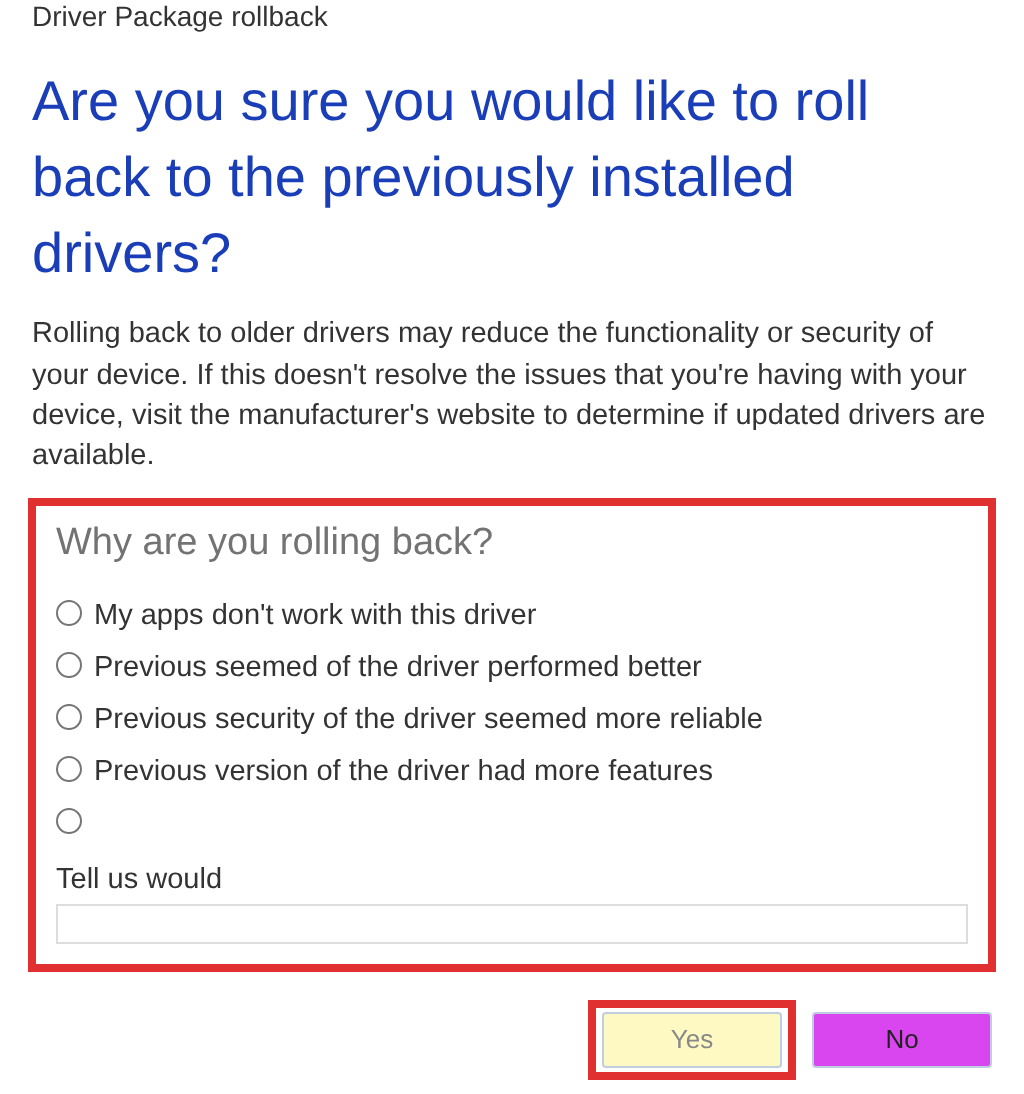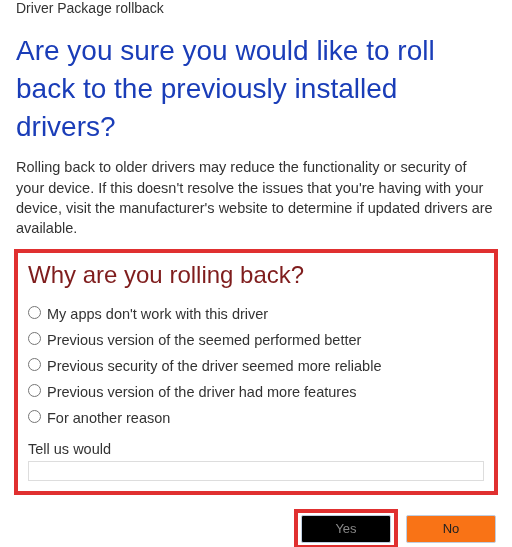--- a/index.html
+++ b/index.html
@@ -34,22 +34,22 @@
       line-height: 1.4;
       padding: 0 2px 8px 2px;
     }
     .highlight-box {
       border: 4px solid #e03030;
       padding: 8px 10px 10px 10px;
       margin-top: 2px;
       margin-bottom: 14px;
     }
     .subheading {
-      color: #7f1d1d;
-      font-size: 24px;
+      color: #737373;
+      font-size: 19px;
       font-weight: 400;
       padding: 0 0 12px 0;
     }
     .radio-row {
       display: flex;
       align-items: flex-start;
       gap: 6px;
       padding: 5px 0;
       font-size: 14.5px;
       color: #333;
@@ -76,35 +76,35 @@
     .button-row {
       display: flex;
       justify-content: flex-end;
       gap: 8px;
       padding-right: 2px;
     }
     .btn {
       width: 90px;
       height: 28px;
       border: 1px solid #bfcde0;
-      background: #f97316;
+      background: #d946ef;
       font-family: inherit;
       font-size: 13px;
       color: #222;
       cursor: pointer;
       border-radius: 2px;
     }
     .btn-yes-wrap {
       border: 4px solid #e03030;
       padding: 2px 3px;
       display: inline-flex;
     }
     .btn-yes {
       color: #888;
-      background: #000000;
+      background: #fef9c3;
     }
     .btn-no-wrap {
       padding: 6px 0;
       display: inline-flex;
     }
   </style>
 </head>
 <body>
 
 <div class="window">
@@ -117,33 +117,32 @@
 
   <div class="highlight-box">
     <div class="subheading">Why are you rolling back?</div>
 
     <label class="radio-row">
       <input type="radio" name="reason" style="">
       <span>My apps don't work with this driver</span>
     </label>
     <label class="radio-row">
       <input type="radio" name="reason" style="">
-      <span>Previous version of the seemed performed better</span>
+      <span>Previous seemed of the driver performed better</span>
     </label>
     <label class="radio-row">
       <input type="radio" name="reason" style="">
       <span>Previous security of the driver seemed more reliable</span>
     </label>
     <label class="radio-row">
       <input type="radio" name="reason" style="">
       <span>Previous version of the driver had more features</span>
     </label>
     <label class="radio-row">
       <input type="radio" name="reason" style="">
-      <span>For another reason</span>
     </label>
 
     <div class="tell-more-label">Tell us would</div>
     <input type="text" class="tell-more-input" value="" style="">
   </div>
 
   <div class="button-row">
     <span class="btn-yes-wrap">
       <button class="btn btn-yes">Yes</button>
     </span>

